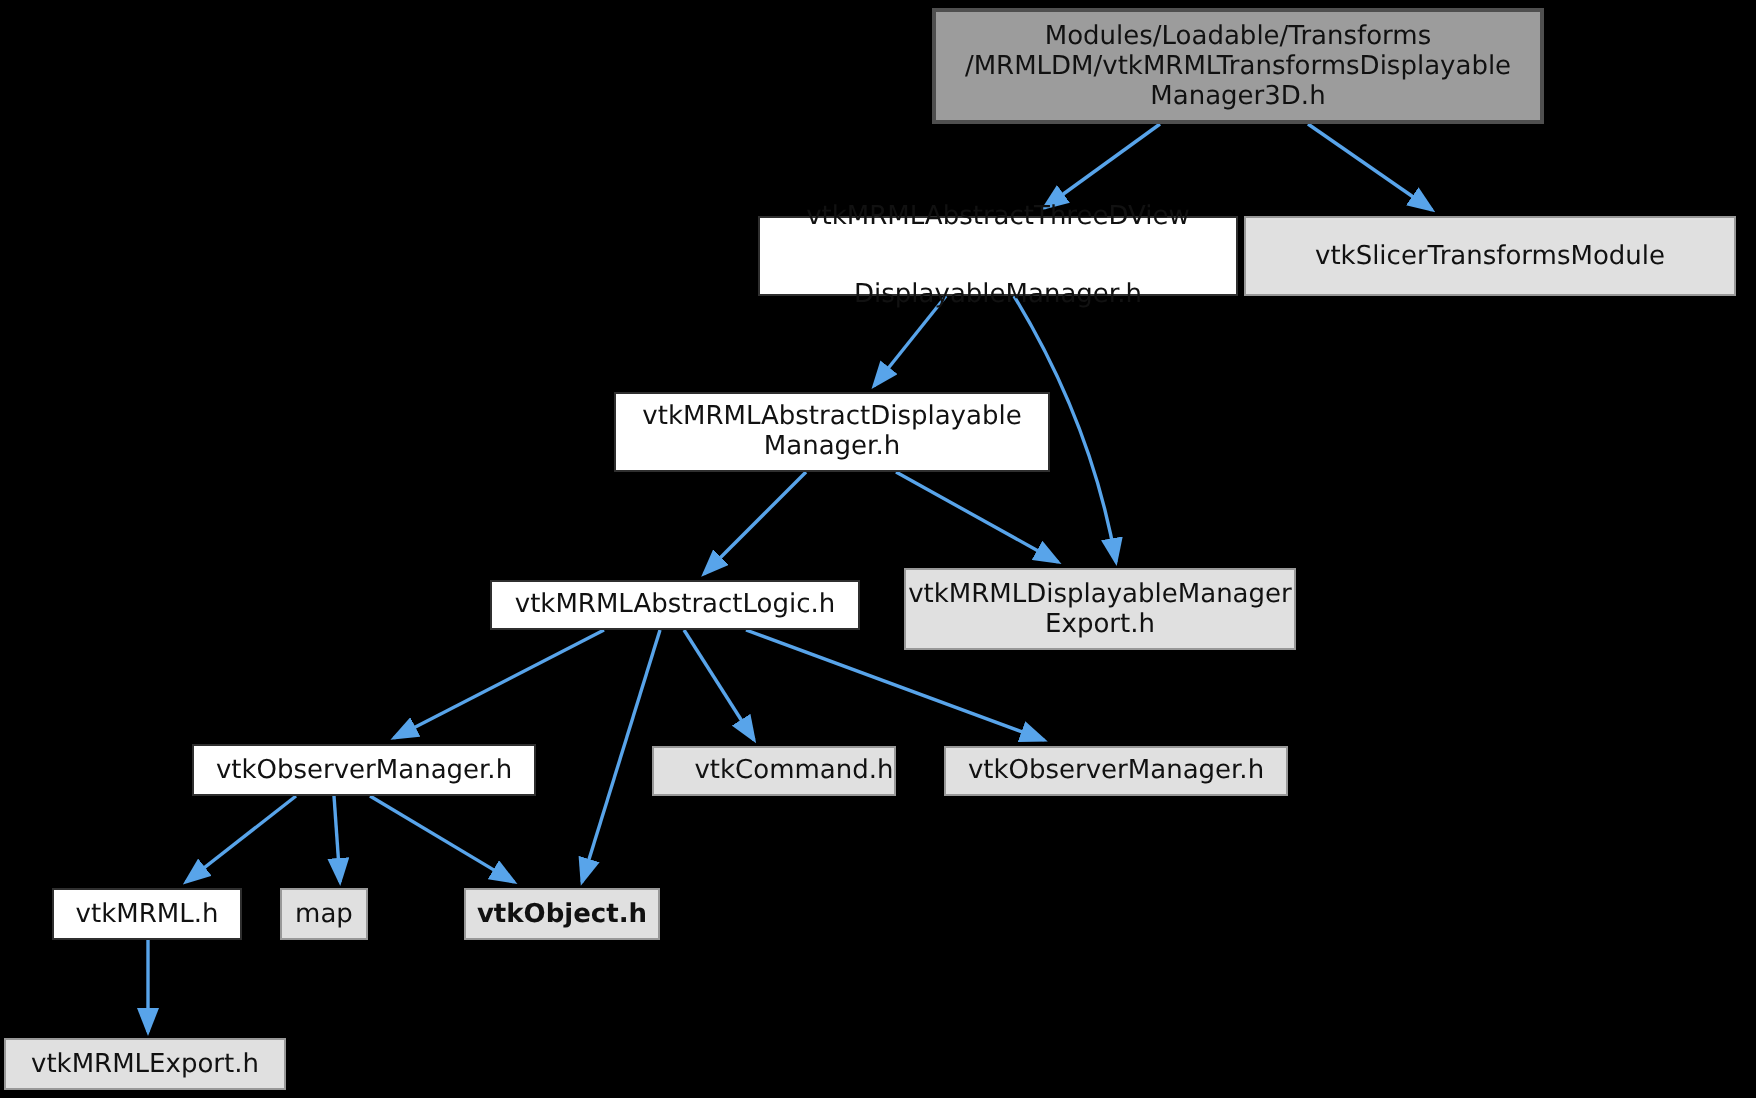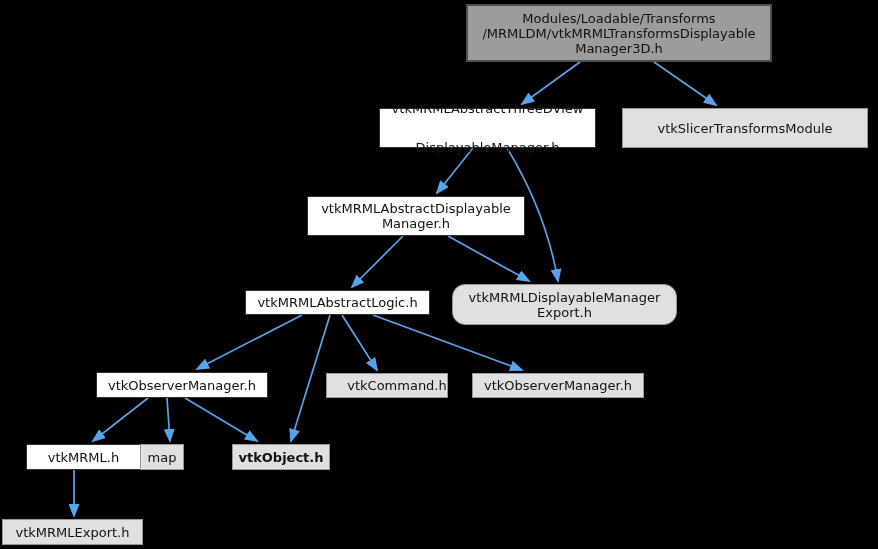--- a/index.html
+++ b/index.html
@@ -55,48 +55,48 @@
         <path d="M185,398 L257,441" class="edge" marker-end="url(#arrow)"></path>
         <path d="M74,470 L74,516" class="edge" marker-end="url(#arrow)"></path>
       </g>
   </svg>
   <div>
       <div class="node focus" style="left: 466px; top: 4px; width: 306px; height: 58px;">
         <div class="line">Modules/Loadable/Transforms</div>
         <div class="line">/MRMLDM/vtkMRMLTransformsDisplayable</div>
         <div class="line">Manager3D.h</div>
       </div>
-      <div class="node linked" style="left: 379px; top: 108px; width: 217px; height: 40px; gap: 24px;">
+      <div class="node linked" style="left: 379px; top: 108px; width: 240px; height: 40px; gap: 24px;">
         <div class="line">vtkMRMLAbstractThreeDView</div>
         <div class="line">DisplayableManager.h</div>
       </div>
       <div class="node plain" style="left: 622px; top: 108px; width: 246px; height: 40px;">
         <div class="line">vtkSlicerTransformsModule</div>
       </div>
       <div class="node linked" style="left: 307px; top: 196px; width: 218px; height: 40px;">
         <div class="line">vtkMRMLAbstractDisplayable</div>
         <div class="line">Manager.h</div>
       </div>
       <div class="node linked" style="left: 245px; top: 290px; width: 185px; height: 25px;">
         <div class="line">vtkMRMLAbstractLogic.h</div>
       </div>
-      <div class="node plain" style="left: 452px; top: 284px; width: 225px; height: 41px; border-radius: 13px;">
+      <div class="node plain" style="left: 452px; top: 284px; width: 196px; height: 41px;">
         <div class="line">vtkMRMLDisplayableManager</div>
         <div class="line">Export.h</div>
       </div>
       <div class="node linked" style="left: 96px; top: 372px; width: 172px; height: 26px;">
         <div class="line">vtkObserverManager.h</div>
       </div>
       <div class="node plain" style="left: 326px; top: 373px; width: 122px; height: 25px; padding-left: 20px;">
         <div class="line">vtkCommand.h</div>
       </div>
       <div class="node plain" style="left: 472px; top: 373px; width: 172px; height: 25px;">
         <div class="line">vtkObserverManager.h</div>
       </div>
-      <div class="node linked" style="left: 26px; top: 444px; width: 115px; height: 26px;">
+      <div class="node linked" style="left: 26px; top: 444px; width: 95px; height: 26px;">
         <div class="line">vtkMRML.h</div>
       </div>
       <div class="node plain" style="left: 140px; top: 444px; width: 44px; height: 26px;">
         <div class="line">map</div>
       </div>
       <div class="node plain" style="left: 232px; top: 444px; width: 98px; height: 26px; font-weight: bold;">
         <div class="line">vtkObject.h</div>
       </div>
       <div class="node plain" style="left: 2px; top: 519px; width: 141px; height: 26px;">
         <div class="line">vtkMRMLExport.h</div>

